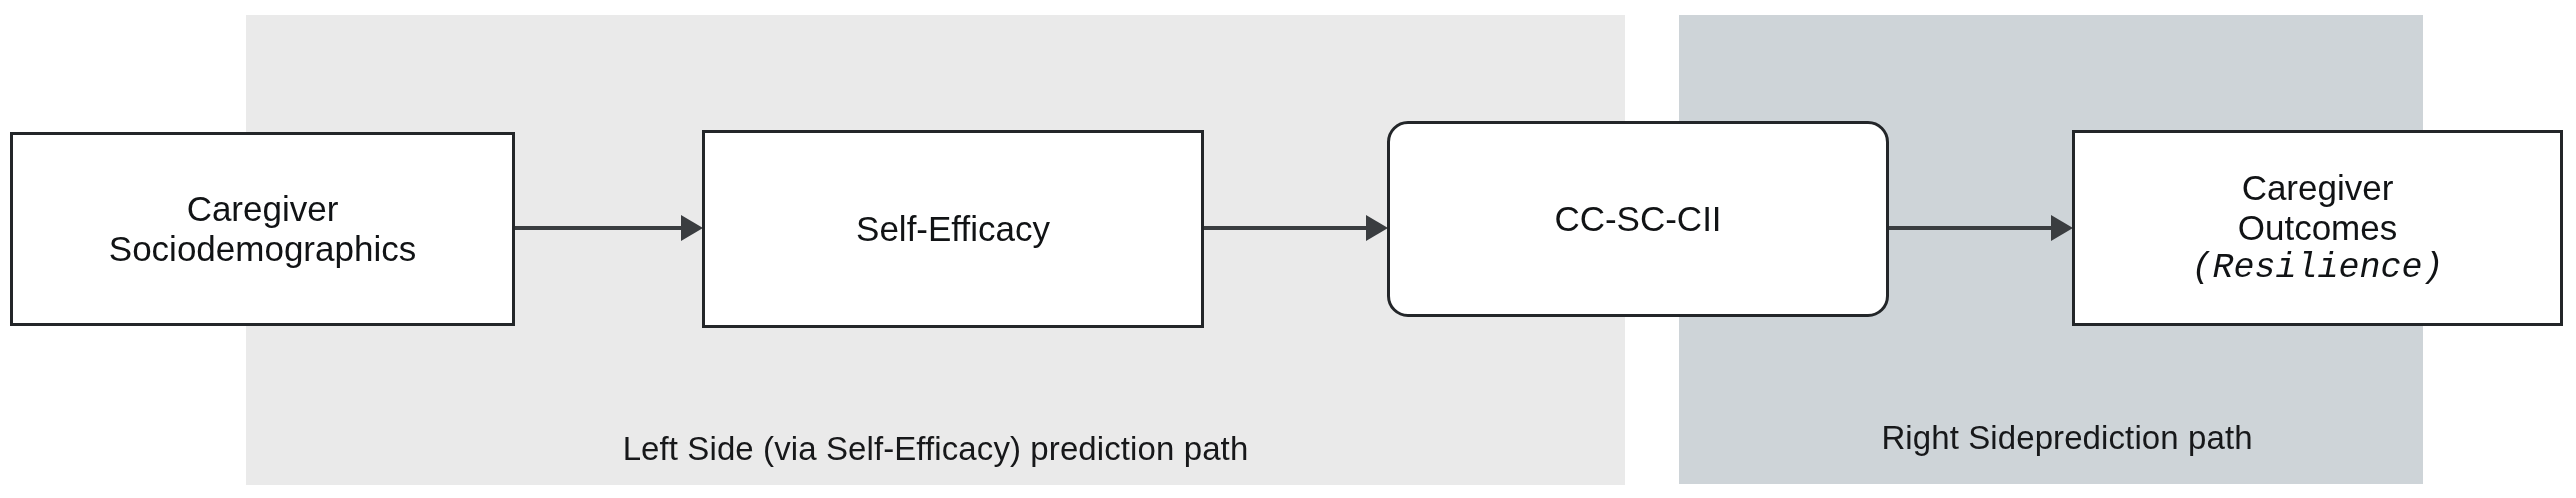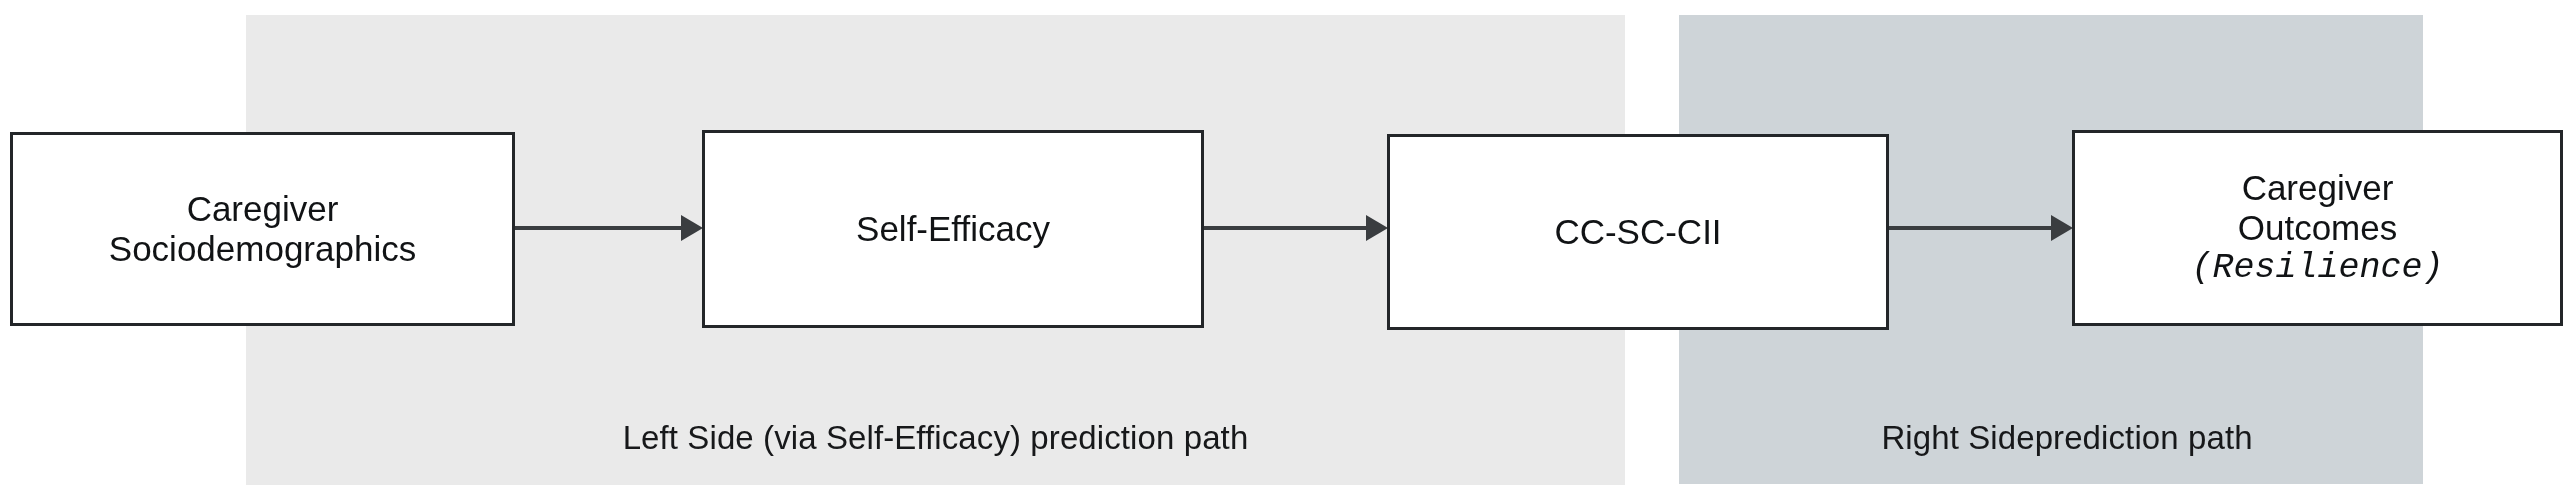--- a/index.html
+++ b/index.html
@@ -47,21 +47,21 @@
     text-align: center;
     color: #17181a;
     font-size: 33px;
     line-height: 39px;
     font-weight: 400;
     white-space: nowrap;
     letter-spacing: 0.1px;
   }
   #caption-left {
     left: 246px;
-    top: 418px;
+    top: 429px;
     width: 1379px;
   }
   #caption-right {
     left: 1679px;
     top: 418px;
     width: 776px;
   }
 
   
   .node-box {
@@ -84,21 +84,21 @@
     white-space: pre-line;
   }
   .node-box .node-sub {
     display: block;
     font-style: italic;
     font-family: Liberation Mono, monospace;
   }
 
   #node-sociodemographics { left: 10px;   top: 132px; width: 505px; height: 194px; }
   #node-self-efficacy     { left: 702px; top: 130px; width: 502px; height: 198px; }
-  #node-ccsccii           { left: 1387px; top: 134px; width: 502px; height: 196px; }
+  #node-ccsccii           { left: 1387px; top: 121px; width: 502px; height: 196px; border-radius: 21px; }
   #node-outcomes          { left: 2072px; top: 130px; width: 491px; height: 196px; }
 
   
   .connector {
     position: absolute;
     height: 27px;
     top: 215px;
   }
   .connector .conn-line {
     position: absolute;

